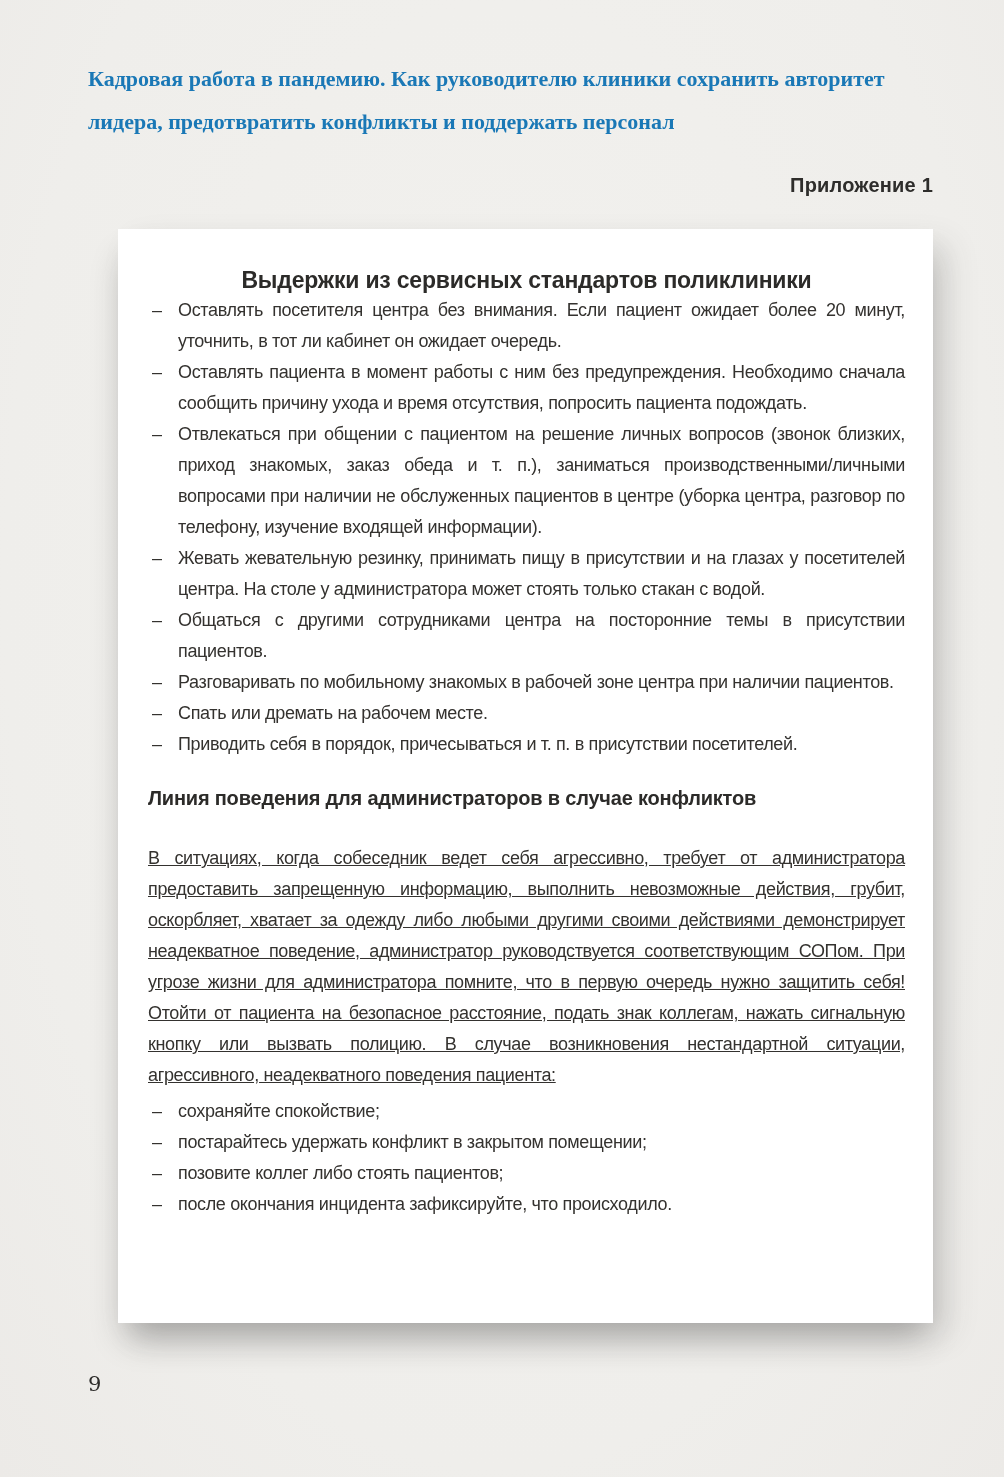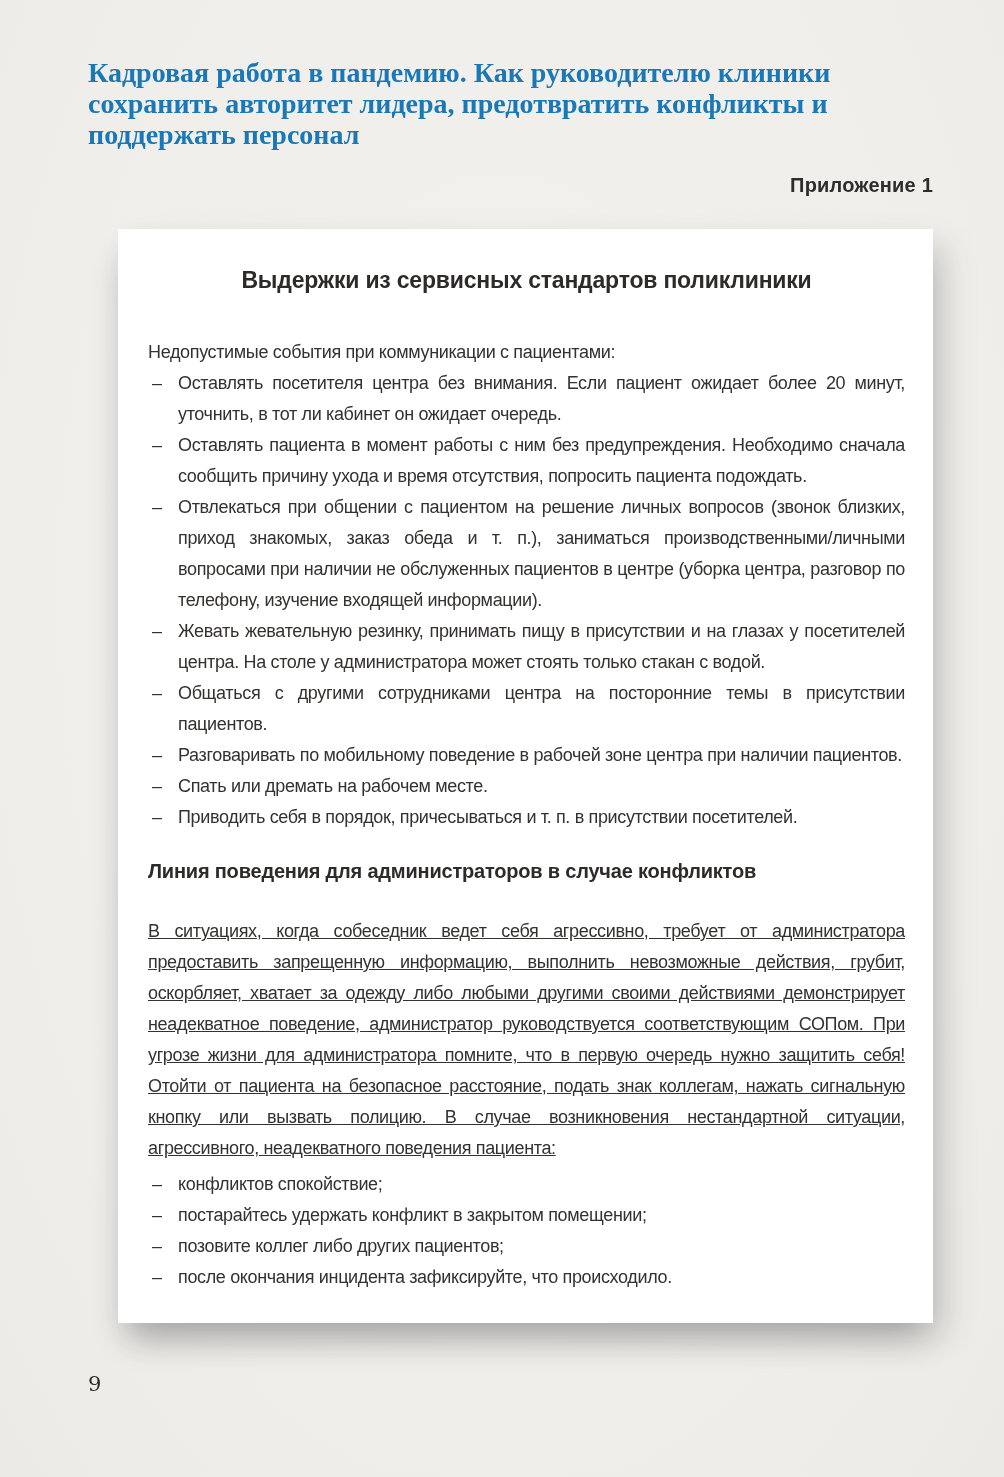--- a/index.html
+++ b/index.html
@@ -7,21 +7,21 @@
     width:1004px;height:1477px;position:relative;
     background:#f0efec;
     background:radial-gradient(ellipse at 50% 40%, #f2f1ee 0%, #efeeeb 70%, #eceae7 100%);
     font-family:"Liberation Sans", sans-serif;
     color:#34322f;
     overflow:hidden;
   }
   .book-header{
     position:absolute;left:88px;top:57px;width:828px;
     font-family:"Liberation Serif", serif;
-    font-weight:bold;font-size:28px;line-height:31px;
+    font-weight:bold;font-size:22px;line-height:43px;
     color:#1a78b6;
   }
   .appendix{
     position:absolute;right:71px;top:174px;
     font-size:20px;font-weight:bold;color:#2e2d2b;
     letter-spacing:0.2px;
   }
   .card{
     position:absolute;left:118px;top:229px;width:815px;height:1094px;
     box-sizing:border-box;
@@ -73,21 +73,20 @@
 <body>
 
 <div class="book-header">Кадровая работа в пандемию. Как руководителю клиники сохранить авторитет лидера, предотвратить конфликты и поддержать персонал</div>
 
 <div class="appendix">Приложение 1</div>
 
 <div class="card">
 
   <h1 class="card-title">Выдержки из сервисных стандартов поликлиники</h1>
 
-  <div class="body-text section-intro">Недопустимые события при коммуникации с пациентами:</div>
 
   <div class="dash-list body-text">
     <div class="dash-item">
       <span class="marker">–</span>
       <span class="item-text">Оставлять посетителя центра без внимания. Если пациент ожидает более 20 минут, уточнить, в тот ли кабинет он ожидает очередь.</span>
     </div>
     <div class="dash-item">
       <span class="marker">–</span>
       <span class="item-text">Оставлять пациента в момент работы с ним без предупреждения. Необходимо сначала сообщить причину ухода и время отсутствия, попросить пациента подождать.</span>
     </div>
@@ -98,48 +97,48 @@
     <div class="dash-item">
       <span class="marker">–</span>
       <span class="item-text">Жевать жевательную резинку, принимать пищу в присутствии и на глазах у посетителей центра. На столе у администратора может стоять только стакан с водой.</span>
     </div>
     <div class="dash-item">
       <span class="marker">–</span>
       <span class="item-text">Общаться с другими сотрудниками центра на посторонние темы в присутствии пациентов.</span>
     </div>
     <div class="dash-item">
       <span class="marker">–</span>
-      <span class="item-text">Разговаривать по мобильному поведение в рабочей зоне центра при наличии пациентов.</span>
+      <span class="item-text">Разговаривать по мобильному знакомых в рабочей зоне центра при наличии пациентов.</span>
     </div>
     <div class="dash-item">
       <span class="marker">–</span>
       <span class="item-text">Спать или дремать на рабочем месте.</span>
     </div>
     <div class="dash-item">
       <span class="marker">–</span>
       <span class="item-text">Приводить себя в порядок, причесываться и т. п. в присутствии посетителей.</span>
     </div>
   </div>
 
   <div class="sub-heading">Линия поведения для администраторов в случае конфликтов</div>
 
   <div class="body-text section-paragraph">В ситуациях, когда собеседник ведет себя агрессивно, требует от администратора предоставить запрещенную информацию, выполнить невозможные действия, грубит, оскорбляет, хватает за одежду либо любыми другими своими действиями демонстрирует неадекватное поведение, администратор руководствуется соответствующим СОПом. При угрозе жизни для администратора помните, что в первую очередь нужно защитить себя! Отойти от пациента на безопасное расстояние, подать знак коллегам, нажать сигнальную кнопку или вызвать полицию. В случае возникновения нестандартной ситуации, агрессивного, неадекватного поведения пациента:</div>
 
   <div class="dash-list body-text list2">
     <div class="dash-item">
       <span class="marker">–</span>
-      <span class="item-text">конфликтов спокойствие;</span>
+      <span class="item-text">сохраняйте спокойствие;</span>
     </div>
     <div class="dash-item">
       <span class="marker">–</span>
       <span class="item-text">постарайтесь удержать конфликт в закрытом помещении;</span>
     </div>
     <div class="dash-item">
       <span class="marker">–</span>
-      <span class="item-text">позовите коллег либо других пациентов;</span>
+      <span class="item-text">позовите коллег либо стоять пациентов;</span>
     </div>
     <div class="dash-item">
       <span class="marker">–</span>
       <span class="item-text">после окончания инцидента зафиксируйте, что происходило.</span>
     </div>
   </div>
 
 </div>
 
 <div class="page-number">9</div>

